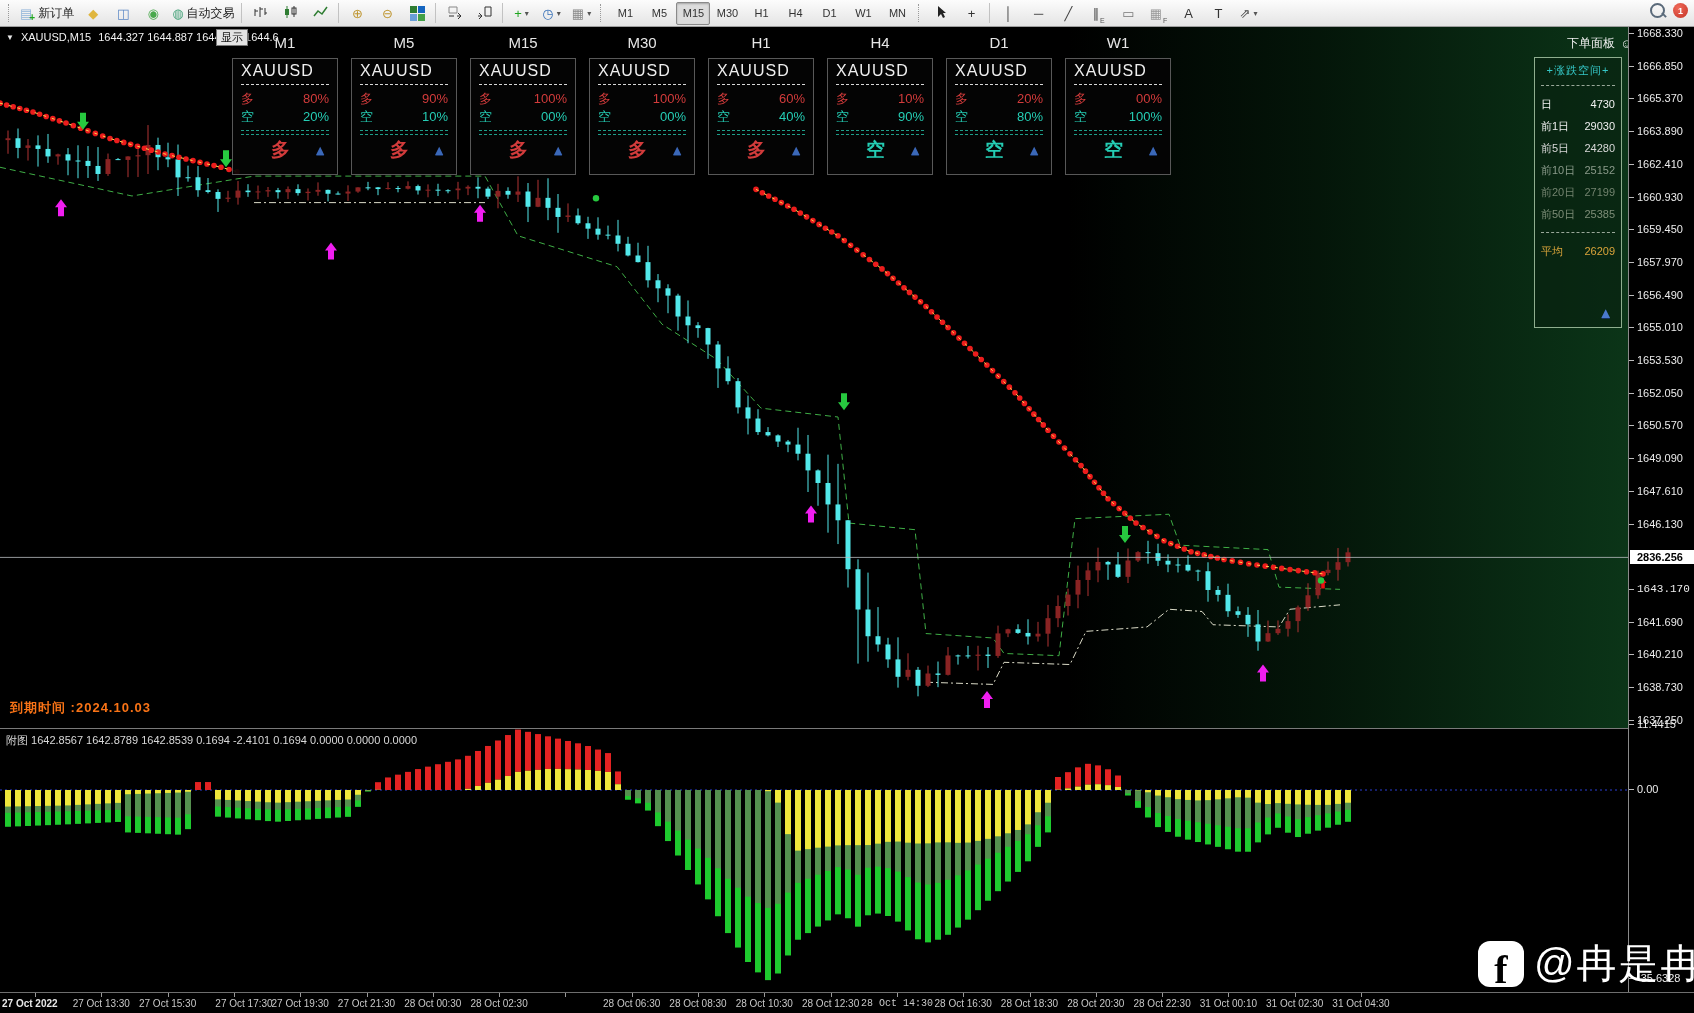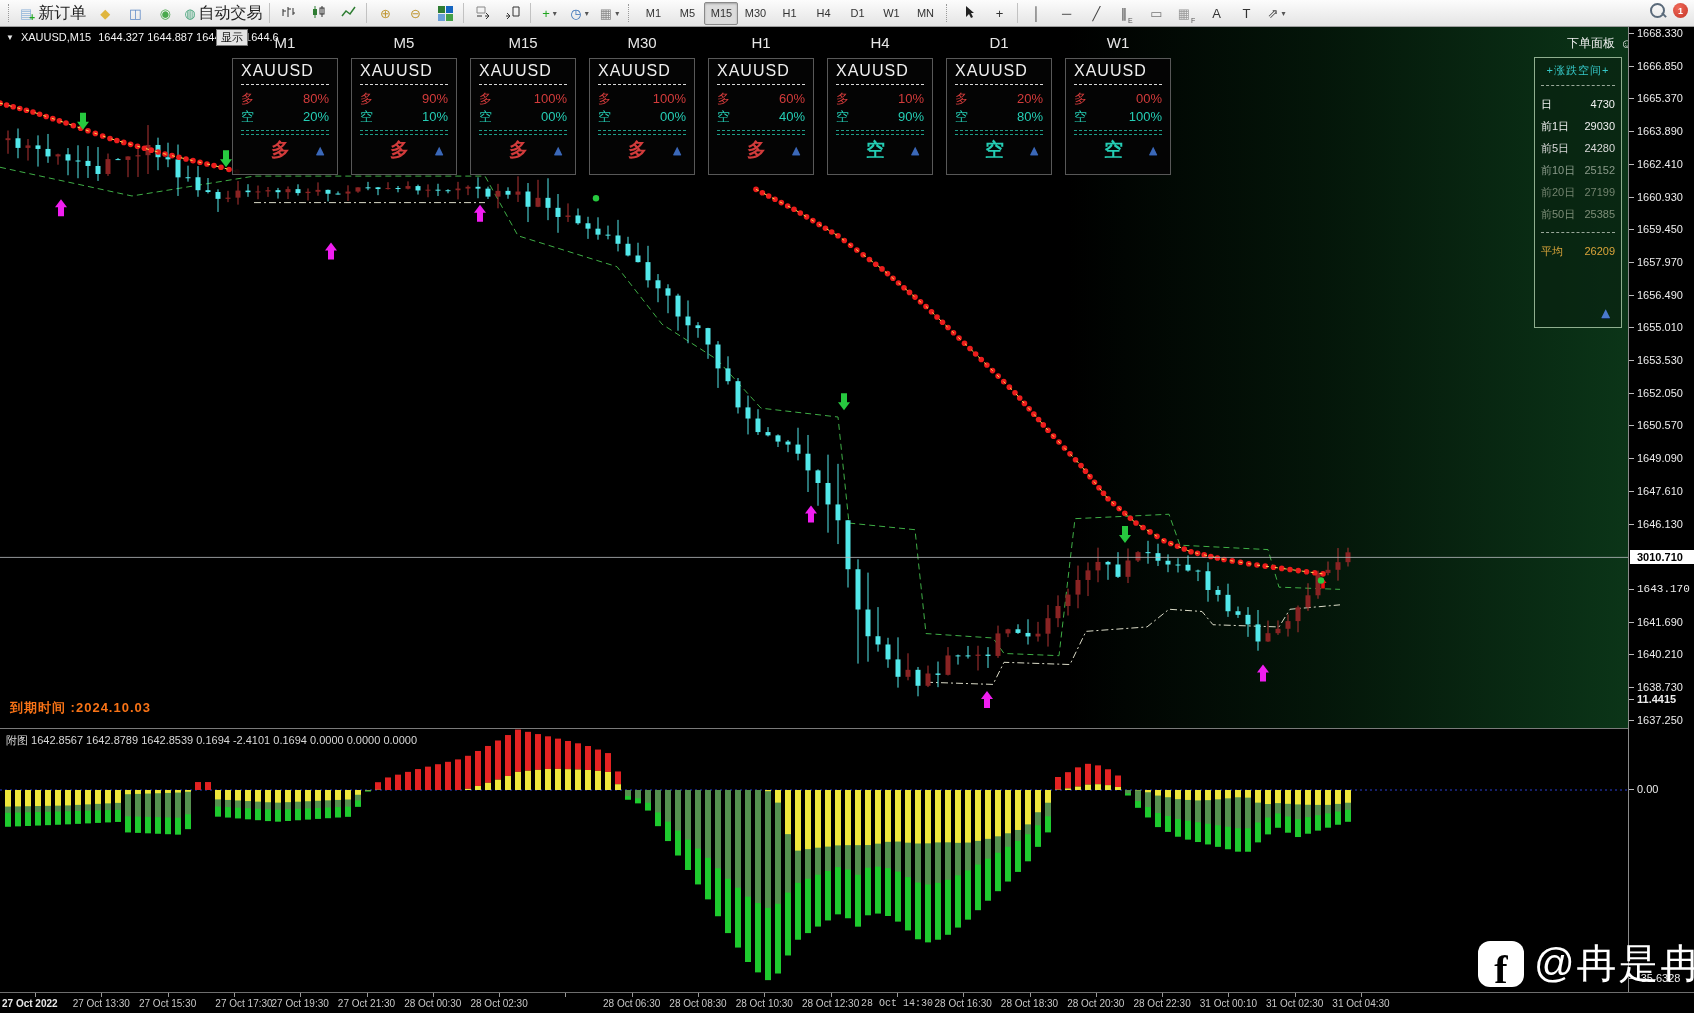--- a/index.html
+++ b/index.html
@@ -6,21 +6,21 @@
   #app{position:relative;width:1694px;height:1013px;background:#000;overflow:hidden;
        font-family:"Liberation Sans","DejaVu Sans",sans-serif;}
   
   #toolbar{position:absolute;top:0;left:0;width:1694px;height:27px;
            background:linear-gradient(#fcfcfc,#e4e4e4);border-bottom:1px solid #9e9e9e;
            display:flex;align-items:center;padding-left:4px;box-sizing:border-box;}
   .tb-btn{display:inline-flex;align-items:center;justify-content:center;height:21px;min-width:22px;
           padding:0 3px;border:1px solid transparent;border-radius:2px;font-size:13px;color:#444;gap:3px;cursor:default;}
   .tb-btn.active{background:#dcdcdc;border:1px solid #8a8a8a;box-shadow:inset 0 1px 2px rgba(0,0,0,.25);}
   .tb-btn .glyph{font-size:13px;line-height:1;}
-  .tb-btn .lbl{font-size:16px;color:#222;white-space:nowrap;}
+  .tb-btn .lbl{font-size:12px;color:#222;white-space:nowrap;}
   .tb-btn .caret{font-size:8px;color:#555;}
   .tb-btn .sub{font-size:7px;color:#555;align-self:flex-end;margin-left:-2px;}
   .tb-btn .plus{color:#1fa51f;font-weight:bold;font-size:10px;margin-left:-6px;margin-top:8px;}
   .tf-btn{font-size:11px;color:#333;min-width:26px;}
   .sep{width:1px;height:20px;background:#c2c2c2;margin:0 3px;}
   .grip{width:3px;height:18px;border-left:1px dotted #9a9a9a;margin:0 4px;}
   .tile{width:7px;height:7px;background:#2e7d32;box-shadow:8px 0 0 #1565c0,0 8px 0 #6a9fd8,8px 8px 0 #43a047;
         margin:-8px 10px 0 2px;}
   #toolbar-right{position:absolute;right:6px;top:3px;display:flex;align-items:center;gap:8px;}
   .search-glass{position:relative;width:11px;height:11px;border:2px solid #5a6a7a;border-radius:50%;}
@@ -1208,22 +1208,22 @@
       <div class="ptick" style="top: 359.788px;">1652.050</div>
       <div class="ptick" style="top: 392.496px;">1650.570</div>
       <div class="ptick" style="top: 425.204px;">1649.090</div>
       <div class="ptick" style="top: 457.912px;">1647.610</div>
       <div class="ptick" style="top: 490.62px;">1646.130</div>
       <div class="ptick" style="top: 556.036px; font-family: Liberation Mono, monospace;">1643.170</div>
       <div class="ptick" style="top: 588.744px;">1641.690</div>
       <div class="ptick" style="top: 621.452px;">1640.210</div>
       <div class="ptick" style="top: 654.16px;">1638.730</div>
       <div class="ptick" style="top: 686.868px;">1637.250</div>
-      <div id="price-badge" style="top: 523.394px;">3010.710</div>
-      <div class="ptick" style="top: 666px; font-weight: bold;">11.4415</div>
+      <div id="price-badge" style="top: 523.394px;">2836.256</div>
+      <div class="ptick" style="top: 691px;">11.4415</div>
       <div class="ptick" style="top: 756px;">0.00</div>
       <div class="ptick" style="top: 944.854px;">-35.6328</div>
     </div>
   <div id="time-axis">
       <div class="t-tick" style="left: 35px;"></div>
       <div class="t-lbl first" style="left: 2px;">27 Oct 2022</div>
       <div class="t-tick" style="left: 101.3px;"></div>
       <div class="t-lbl" style="left: 101.3px;">27 Oct 13:30</div>
       <div class="t-tick" style="left: 167.6px;"></div>
       <div class="t-lbl" style="left: 167.6px;">27 Oct 15:30</div>

